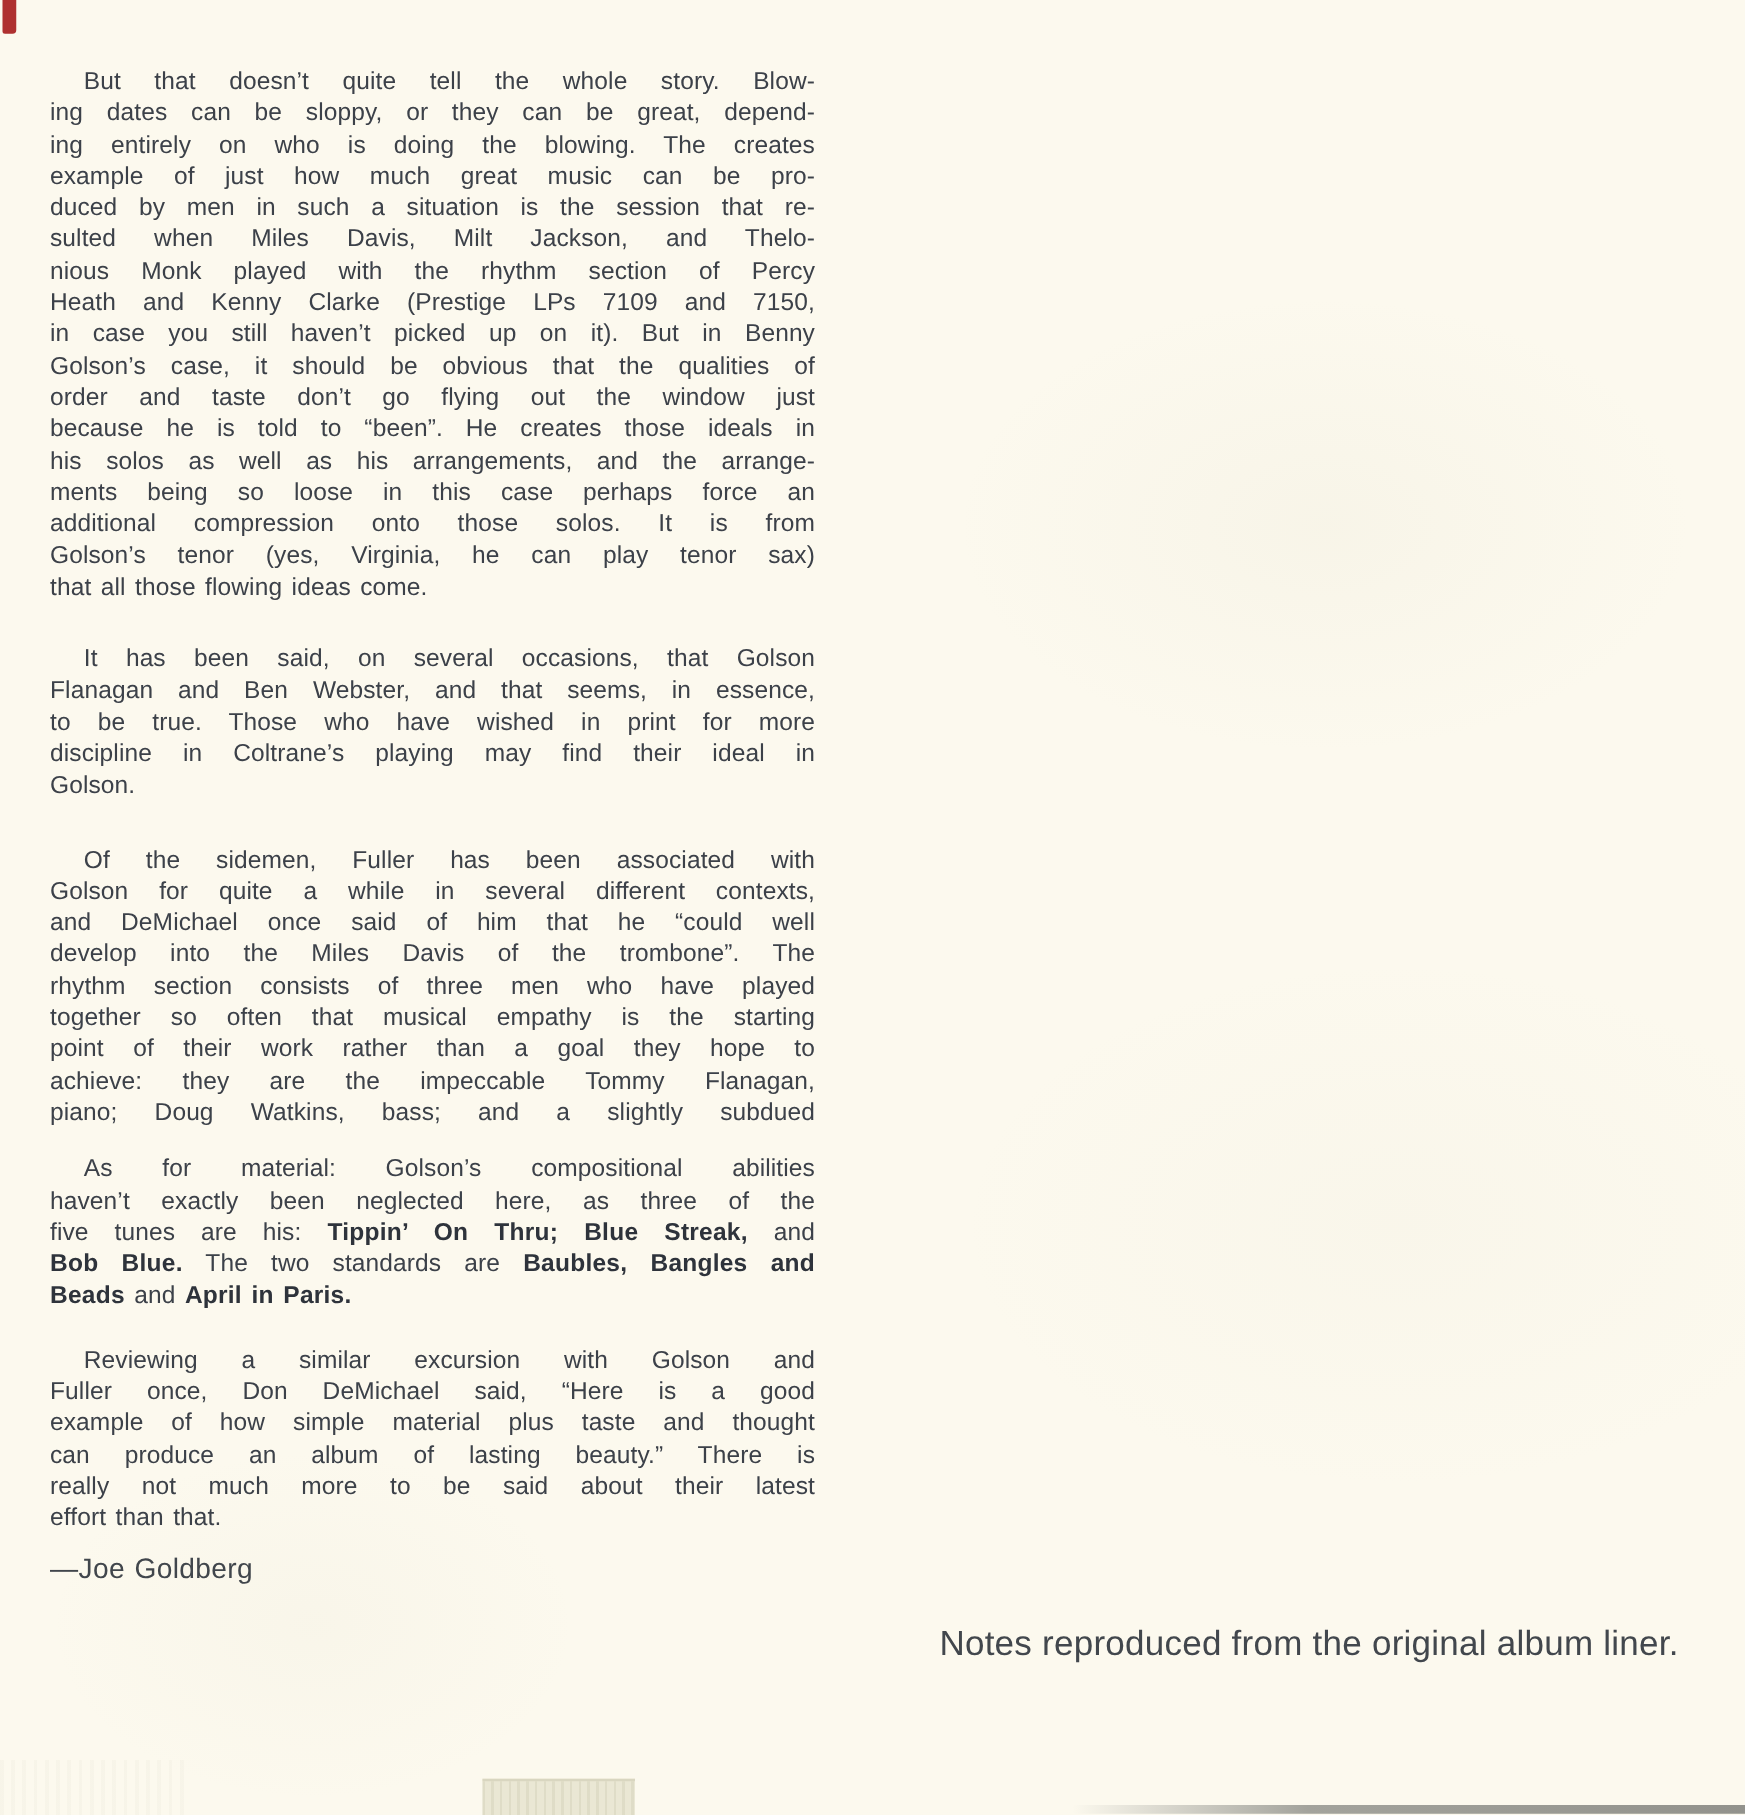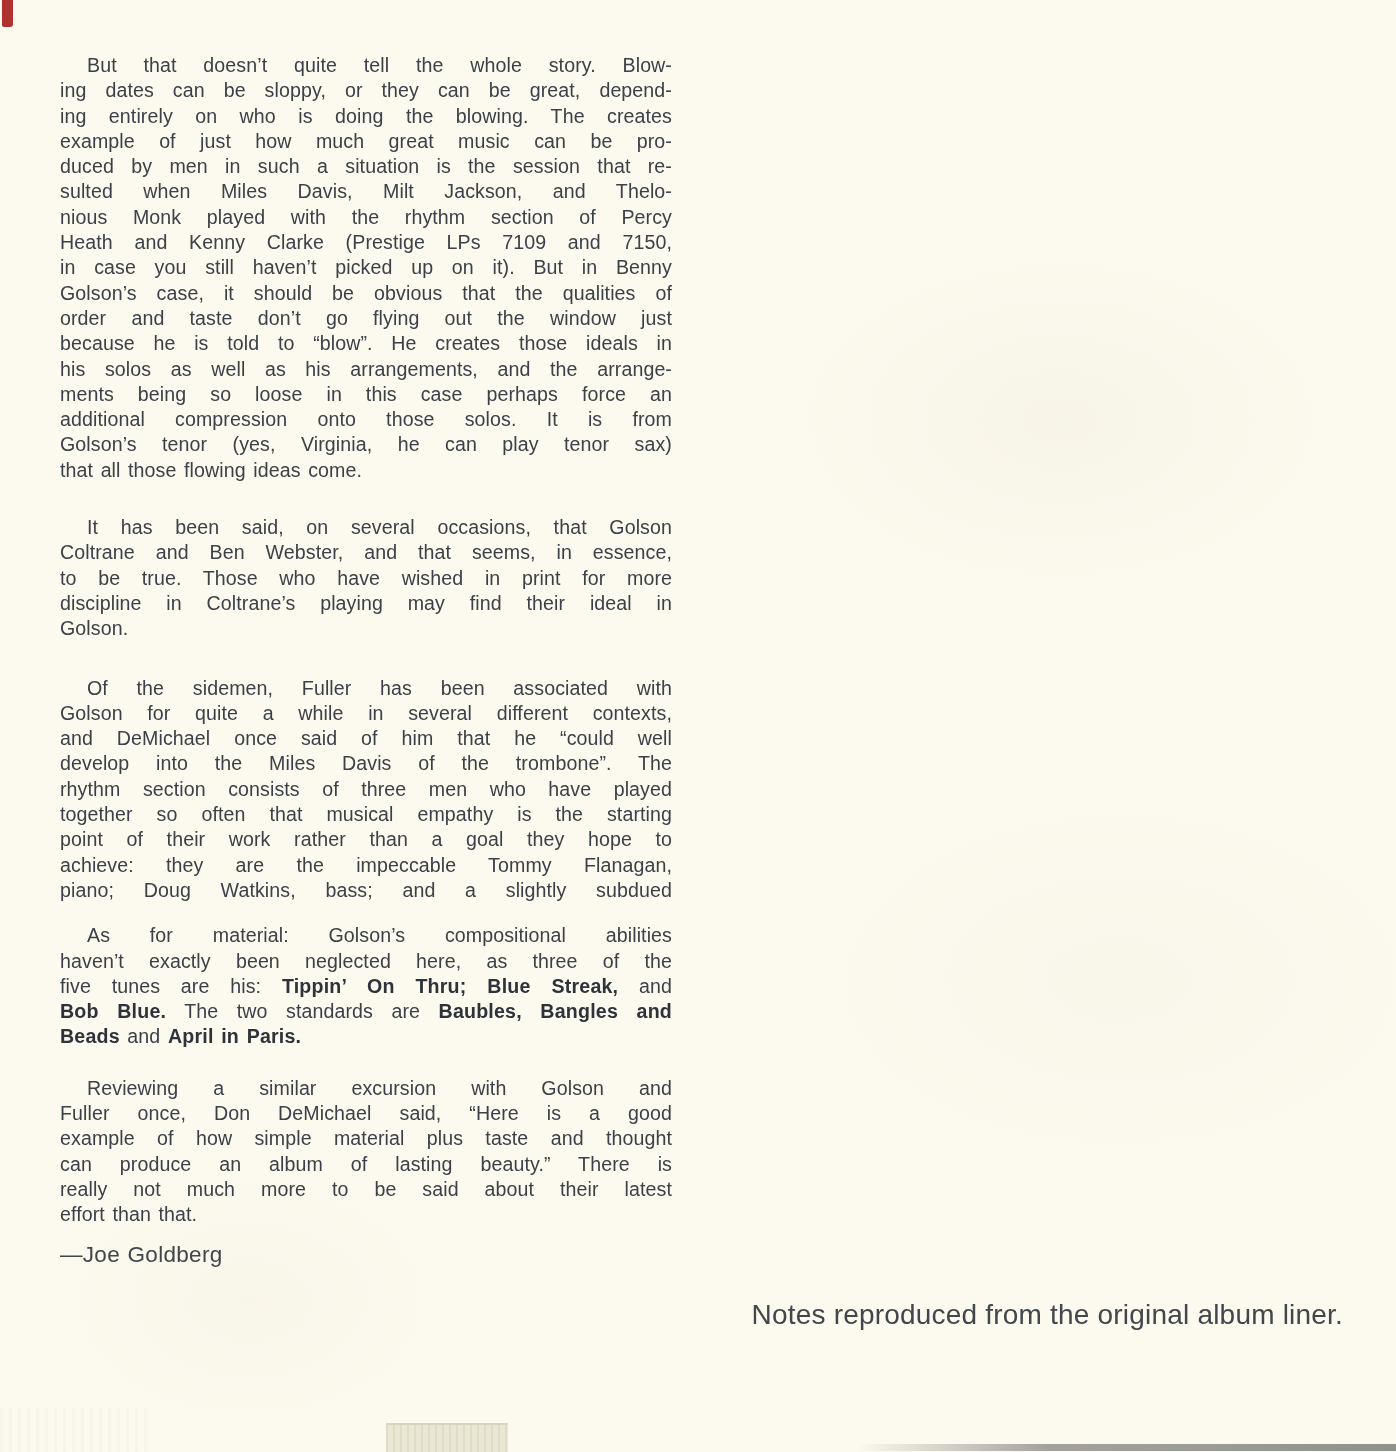--- a/index.html
+++ b/index.html
@@ -16,21 +16,21 @@
       radial-gradient(ellipse 420px 260px at 1060px 420px, rgba(210,205,180,0.10), rgba(210,205,180,0) 70%),
       radial-gradient(ellipse 500px 300px at 1120px 980px, rgba(215,210,190,0.08), rgba(215,210,190,0) 70%),
       radial-gradient(ellipse 300px 200px at 250px 1300px, rgba(205,200,175,0.07), rgba(205,200,175,0) 70%);
     overflow: hidden;
     font-family: "Liberation Sans", sans-serif;
   }
 
   
   .article {
     position: absolute;
-    left: 60px;
+    left: 40px;
     top: 53px;
     width: 612px;
     color: #3c4149;
     font-size: 19.6px;
     line-height: 25.3px;
     letter-spacing: 0.1px;
     word-spacing: 2px;
   }
   .para { margin: 0; }
   
@@ -120,30 +120,30 @@
         <div class="line"><span>ing dates can be sloppy, or they can be great, depend-</span></div>
         <div class="line"><span>ing entirely on who is doing the blowing. The creates</span></div>
         <div class="line"><span>example of just how much great music can be pro-</span></div>
         <div class="line"><span>duced by men in such a situation is the session that re-</span></div>
         <div class="line"><span>sulted when Miles Davis, Milt Jackson, and Thelo-</span></div>
         <div class="line"><span>nious Monk played with the rhythm section of Percy</span></div>
         <div class="line"><span>Heath and Kenny Clarke (Prestige LPs 7109 and 7150,</span></div>
         <div class="line"><span>in case you still haven’t picked up on it). But in Benny</span></div>
         <div class="line"><span>Golson’s case, it should be obvious that the qualities of</span></div>
         <div class="line"><span>order and taste don’t go flying out the window just</span></div>
-        <div class="line"><span>because he is told to “blow”. He creates those ideals in</span></div>
+        <div class="line"><span>because he is told to “been”. He creates those ideals in</span></div>
         <div class="line"><span>his solos as well as his arrangements, and the arrange-</span></div>
         <div class="line"><span>ments being so loose in this case perhaps force an</span></div>
         <div class="line"><span>additional compression onto those solos. It is from</span></div>
         <div class="line"><span>Golson’s tenor (yes, Virginia, he can play tenor sax)</span></div>
         <div class="line last"><span>that all those flowing ideas come.</span></div>
       </div>
       <div class="para">
         <div class="line first"><span>It has been said, on several occasions, that Golson</span></div>
-        <div class="line"><span>Coltrane and Ben Webster, and that seems, in essence,</span></div>
+        <div class="line"><span>Flanagan and Ben Webster, and that seems, in essence,</span></div>
         <div class="line"><span>to be true. Those who have wished in print for more</span></div>
         <div class="line"><span>discipline in Coltrane’s playing may find their ideal in</span></div>
         <div class="line last"><span>Golson.</span></div>
       </div>
       <div class="para">
         <div class="line first"><span>Of the sidemen, Fuller has been associated with</span></div>
         <div class="line"><span>Golson for quite a while in several different contexts,</span></div>
         <div class="line"><span>and DeMichael once said of him that he “could well</span></div>
         <div class="line"><span>develop into the Miles Davis of the trombone”. The</span></div>
         <div class="line"><span>rhythm section consists of three men who have played</span></div>

